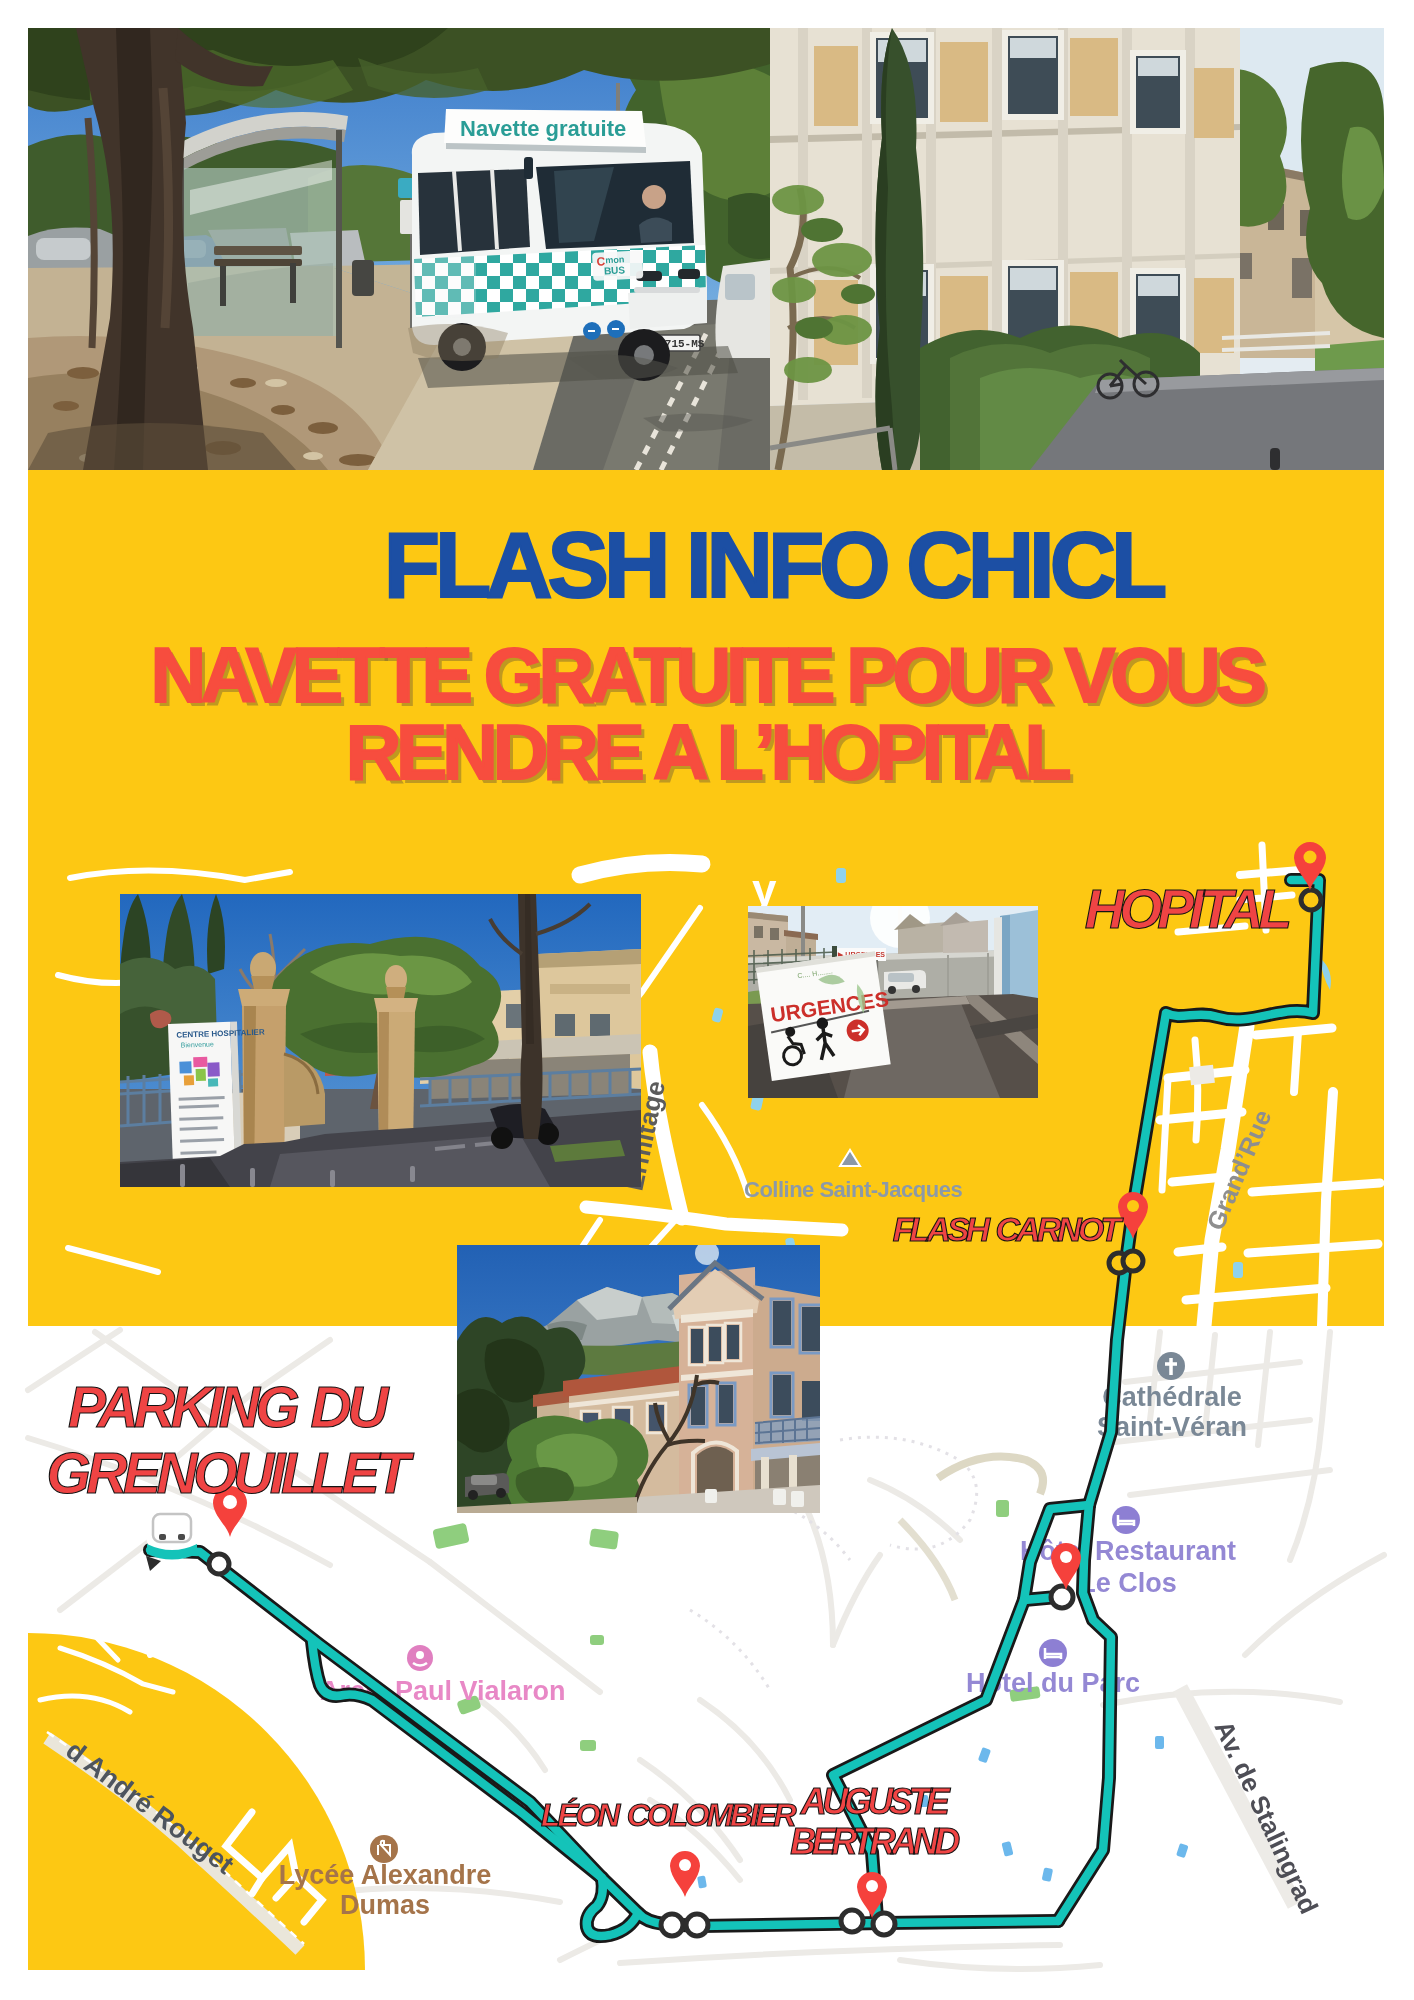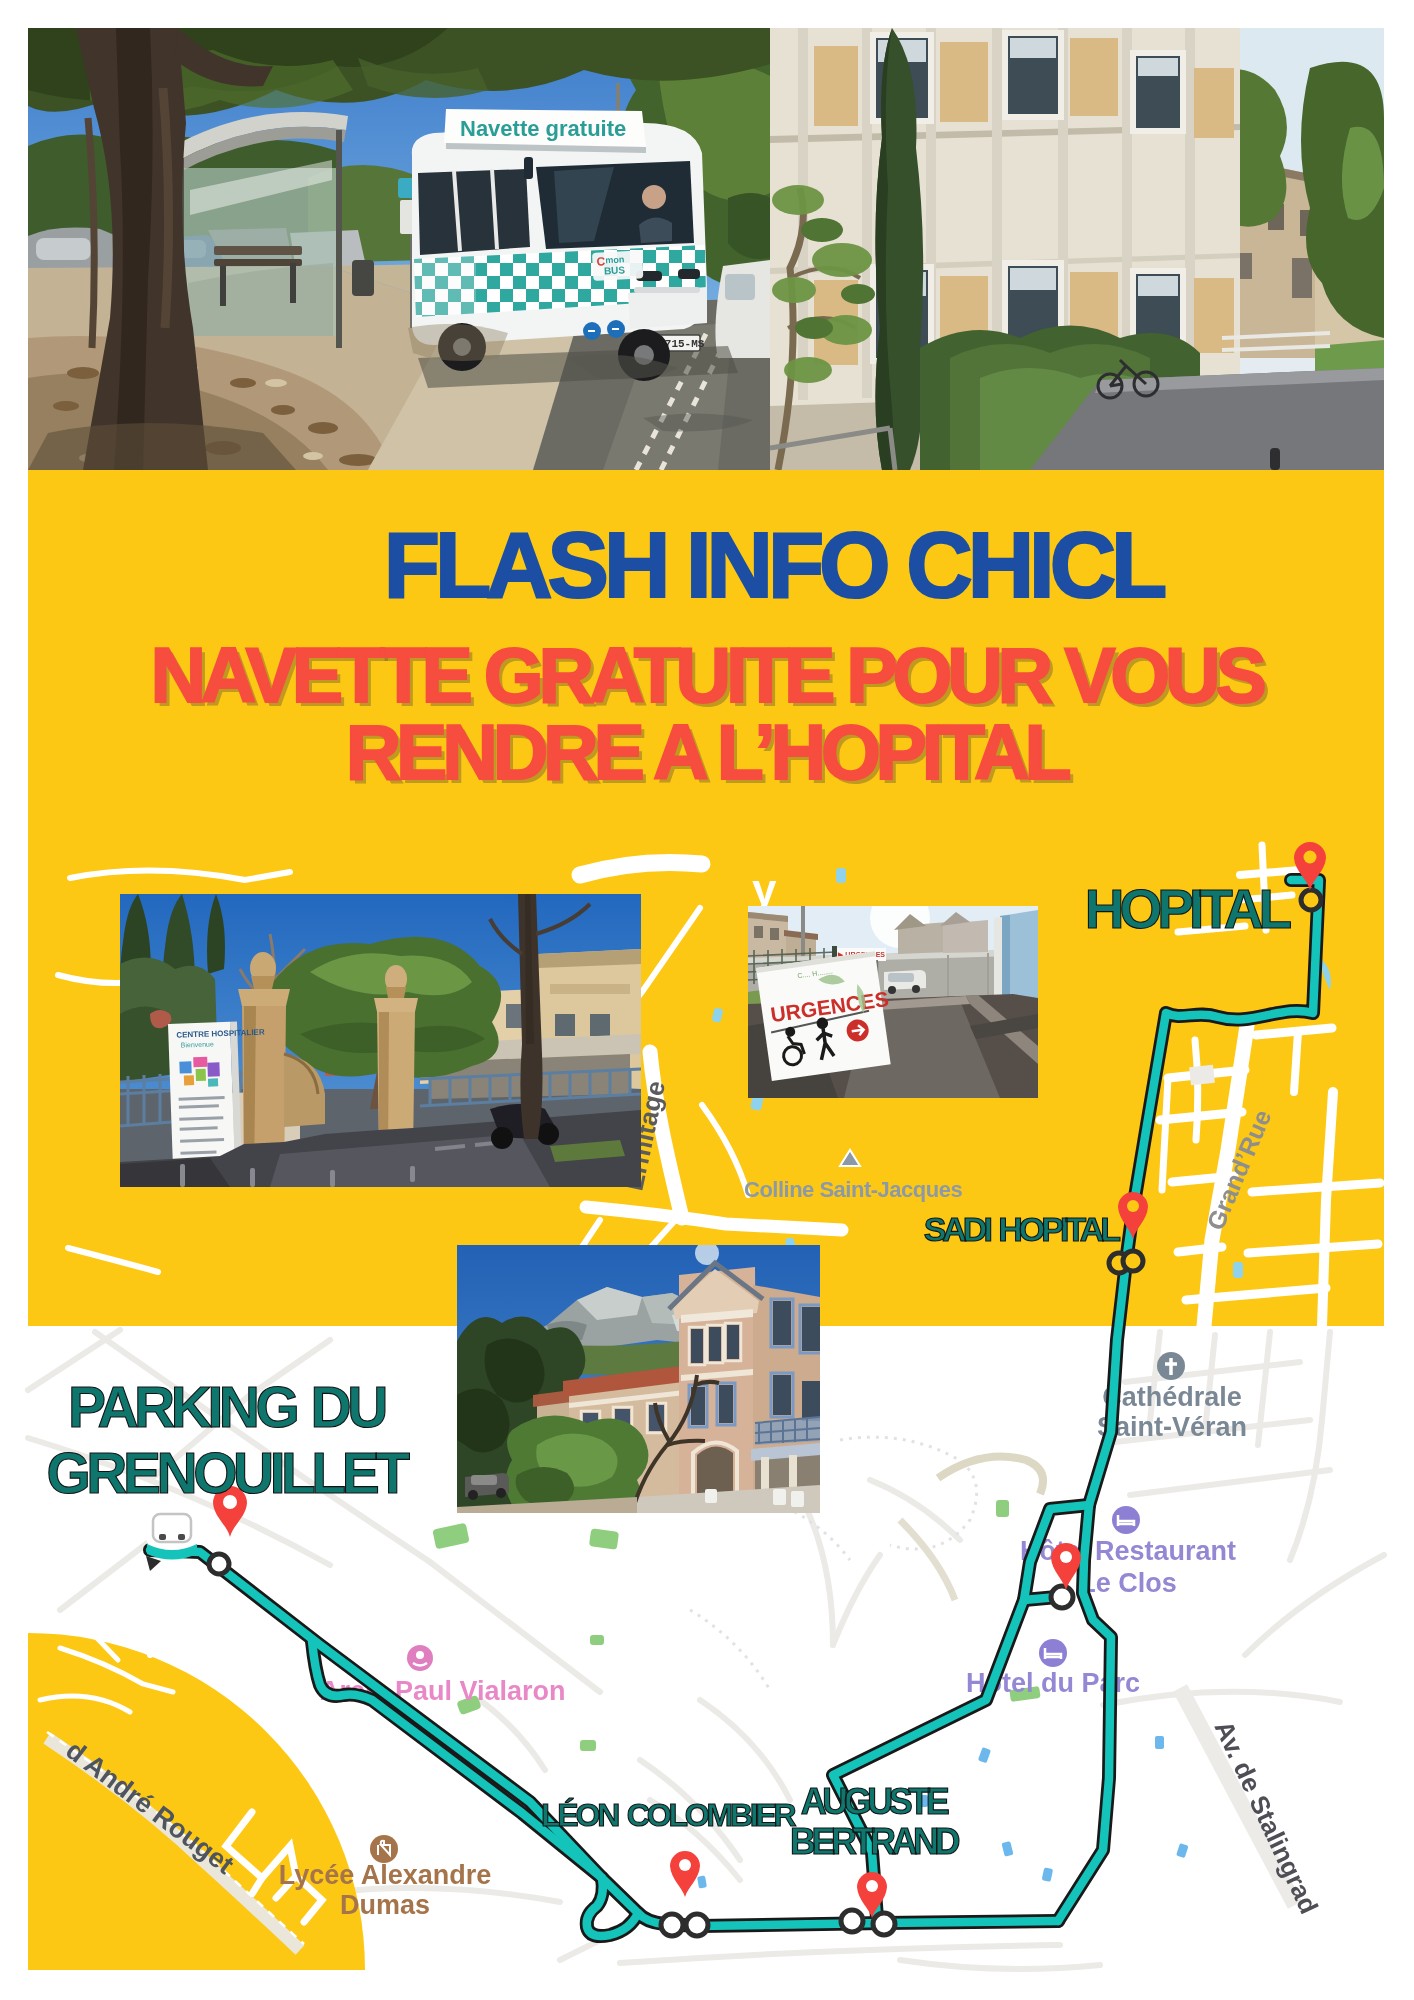--- a/index.html
+++ b/index.html
@@ -1,19 +1,19 @@
 <!DOCTYPE html>
 <html><head>
 <meta charset="utf-8">
 <style>
   html,body{margin:0;padding:0;background:#fff;}
   #page{position:relative;width:1414px;height:2000px;overflow:hidden;background:#ffffff;
         font-family:"Liberation Sans", sans-serif;}
   .abs{position:absolute;}
-  .lbl{position:absolute;color:#0f766e;font-weight:bold;line-height:1.18;-webkit-text-stroke:1.1px #131313;word-spacing:4px;}
+  .lbl{position:absolute;color:#ef4444;font-weight:bold;line-height:1.18;-webkit-text-stroke:1.1px #131313;word-spacing:4px;font-style:italic;}
 </style>
 </head>
 <body>
 <div id="page">
 
   <div class="abs" style="left:28px;top:470px;width:1356px;height:856px;background:#fdc813;"></div>
 
   <svg id="mapsvg" class="abs" style="left:0;top:0;" width="1414" height="2000" viewBox="0 0 1414 2000">
 
     <g stroke="#eceae6" stroke-width="6" fill="none" stroke-linecap="round">
@@ -860,21 +860,21 @@
     <path d="M 8,232 L 46,228 Q 52,228 52,236 L 52,248 L 8,252 Z" fill="#5a5a58"></path>
     <rect x="14" y="230" width="26" height="10" rx="3" fill="#8a8a88"></rect>
     <circle cx="16" cy="250" r="5" fill="#222"></circle>
     <circle cx="44" cy="248" r="5" fill="#222"></circle>
 
     <path d="M 0,262 L 180,252 L 180,268 L 0,268 Z" fill="#b9ab94"></path>
   </svg>
 
   <div class="lbl" style="left:987px;top:877px;width:300px;text-align:right;font-size:55px;letter-spacing:-5px;white-space:nowrap;">HOPITAL</div>
 
-  <div class="lbl" style="left:837px;top:1209px;width:280px;text-align:right;font-size:34px;letter-spacing:-4px;white-space:nowrap;">SADI HOPITAL</div>
+  <div class="lbl" style="left:837px;top:1209px;width:280px;text-align:right;font-size:34px;letter-spacing:-4px;white-space:nowrap;">FLASH CARNOT</div>
 
 
   <div class="lbl" style="left:46px;top:1374px;width:360px;text-align:center;font-size:57px;line-height:1.16;letter-spacing:-4.5px;">PARKING DU GRENOUILLET</div>
 
   <div class="lbl" style="left:748px;top:1782px;width:250px;text-align:center;font-size:36px;line-height:1.11;letter-spacing:-4.5px;">AUGUSTE BERTRAND</div>
 
   <div class="lbl" style="left:541px;top:1797px;width:300px;text-align:left;font-size:32px;letter-spacing:-3.2px;white-space:nowrap;">LÉON COLOMBIER</div>
 
 </div>
 

